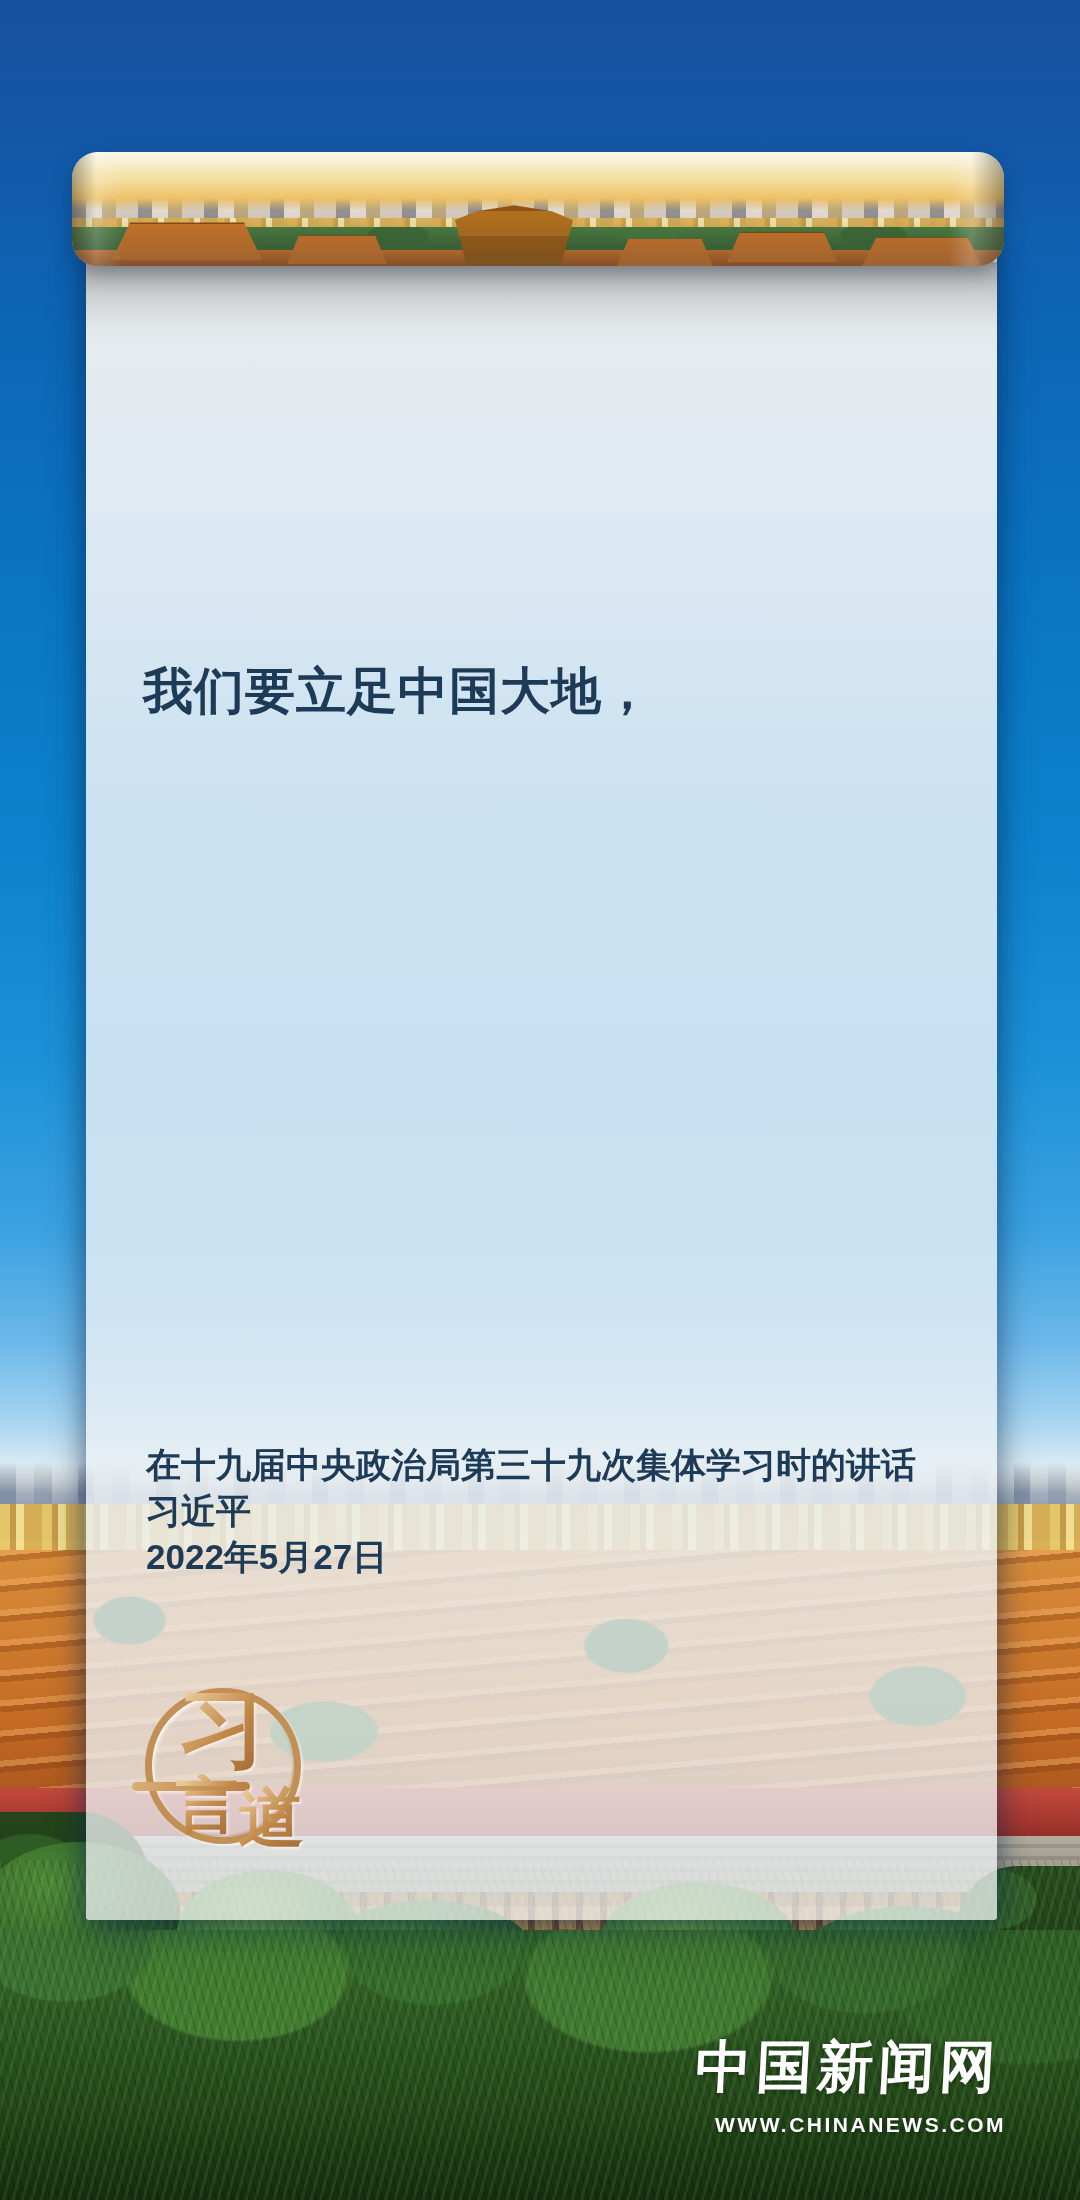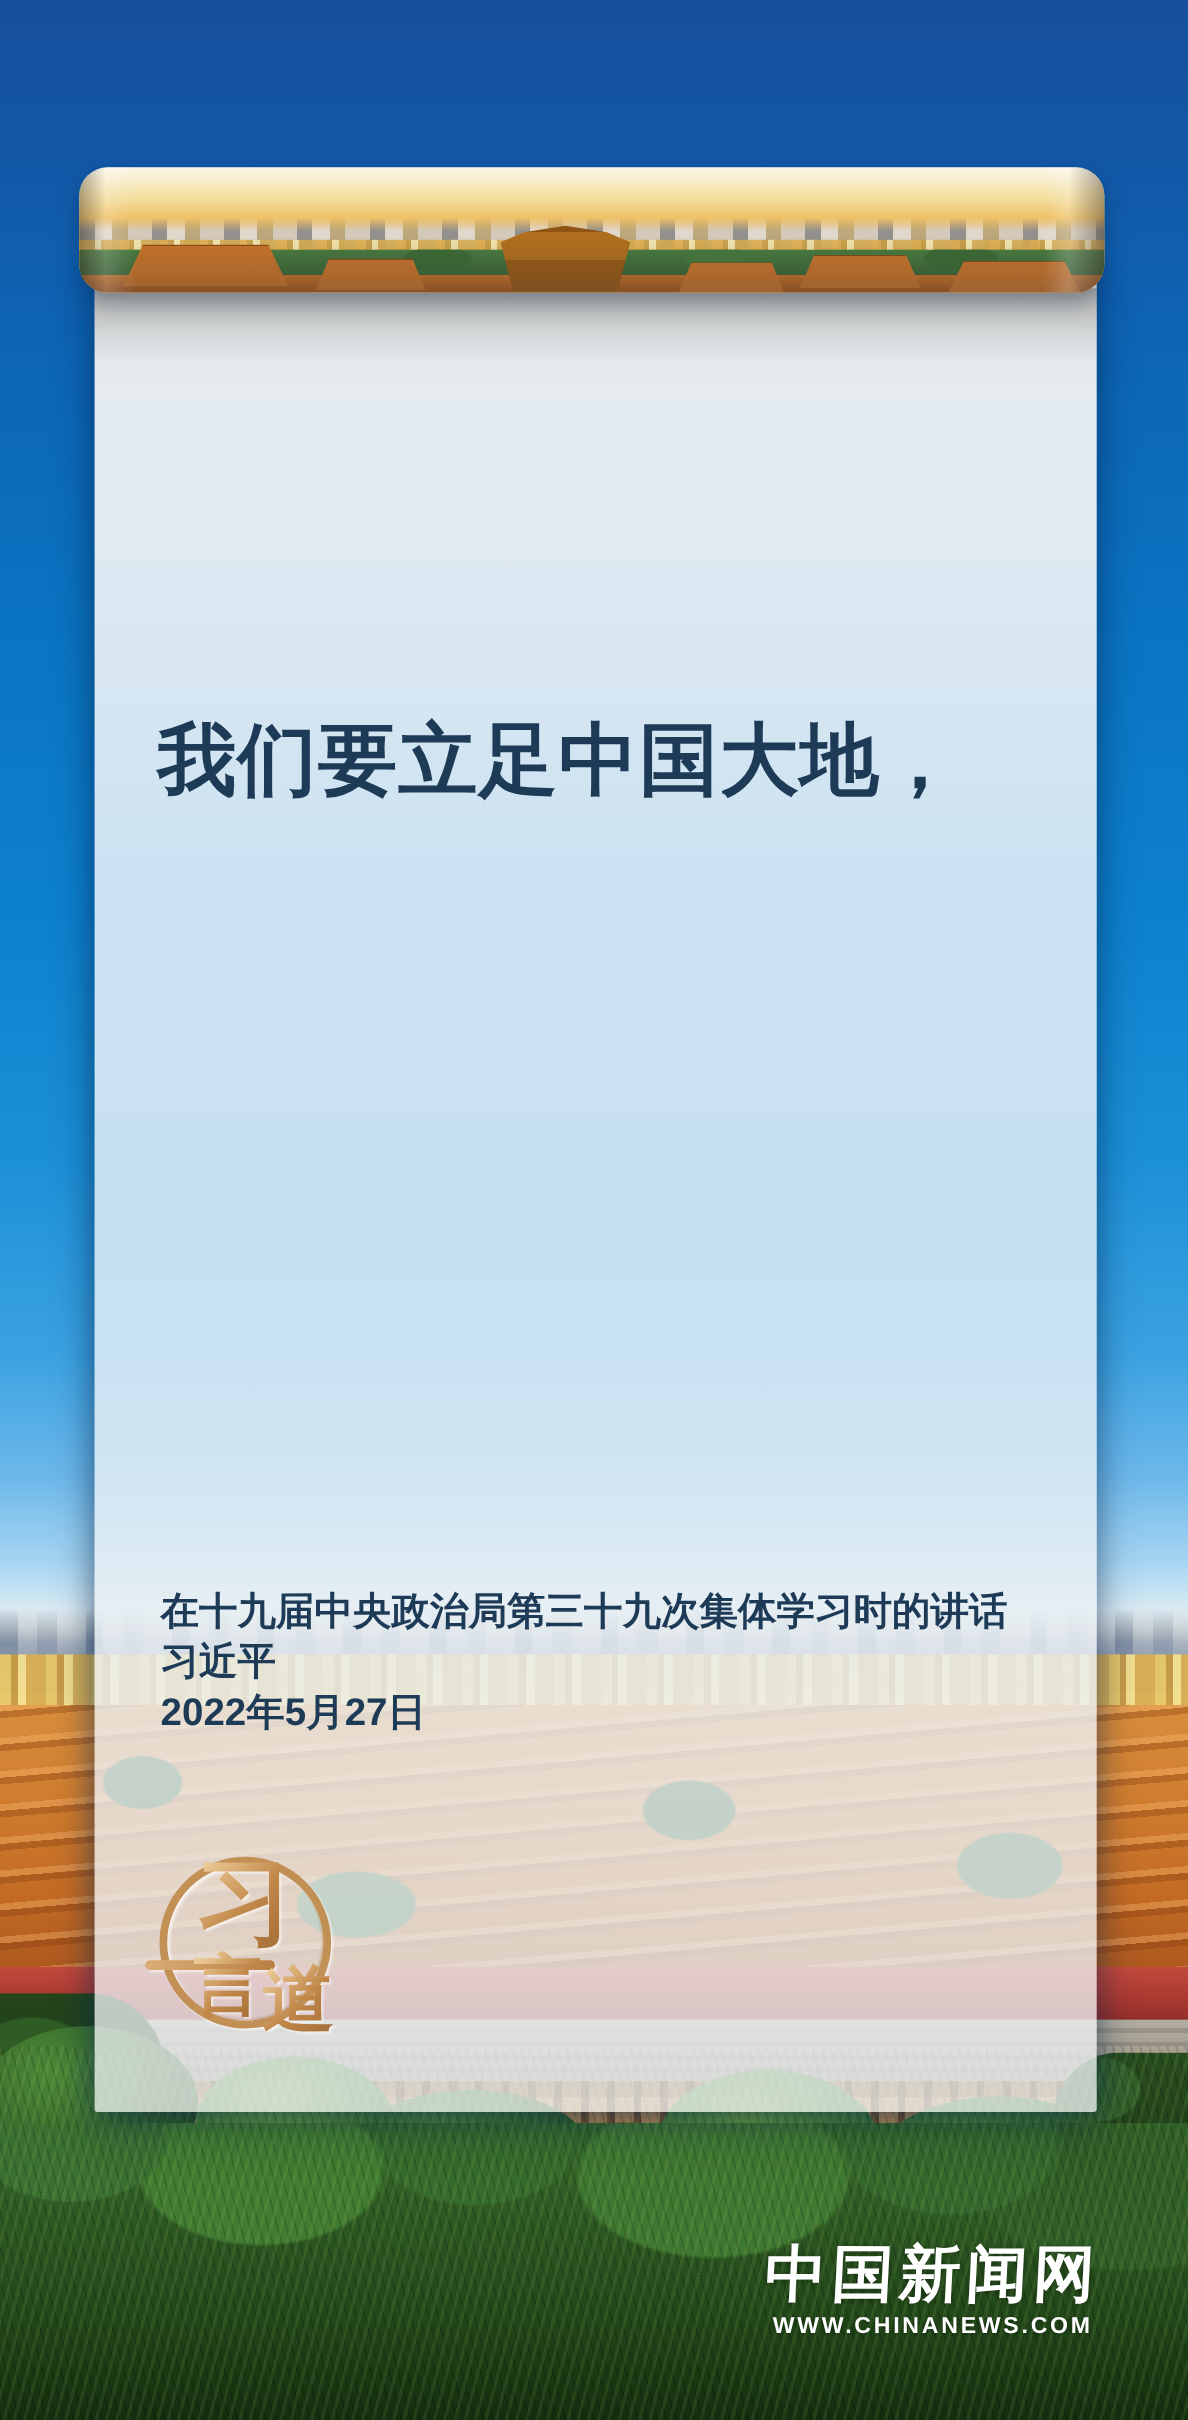--- a/index.html
+++ b/index.html
@@ -166,21 +166,21 @@
   }
   .roll-shade{
     position:absolute;inset:0;border-radius:26px;
     background:
       linear-gradient(90deg, rgba(60,50,40,.4) 0, rgba(255,255,255,.18) 2.6%, rgba(0,0,0,0) 5.5%, rgba(0,0,0,0) 94%, rgba(255,255,255,.2) 96.5%, rgba(70,60,50,.45) 100%),
       linear-gradient(180deg, rgba(255,255,255,.4) 0, rgba(255,255,255,0) 20%, rgba(0,0,0,0) 55%, rgba(40,45,55,.18) 88%, rgba(55,60,70,.3) 100%);
   }
   
   .quote{
     position:absolute;left:57px;top:396px;
-    font-size:72px;line-height:86px;font-weight:bold;color:#1d3a57;
+    font-size:50px;line-height:86px;font-weight:bold;color:#1d3a57;
     letter-spacing:1px;white-space:nowrap;
   }
   .attribution{
     position:absolute;left:60px;top:1190px;
     font-size:35px;line-height:46px;font-weight:bold;color:#1d3a57;white-space:nowrap;
   }
   
   .seal{position:absolute;left:34px;top:1420px;width:230px;height:210px;filter:drop-shadow(2px 2px 1px rgba(255,255,255,.6));}
   .seal-circle{
     position:absolute;left:25px;top:16px;width:156px;height:156px;border-radius:50%;
@@ -200,22 +200,23 @@
     position:absolute;left:12px;top:110px;width:118px;height:9px;border-radius:5px;
     background:linear-gradient(90deg,#d9ad76,#b97f44);
   }
   
   .cnlogo{position:absolute;left:690px;top:2036px;width:316px;text-align:center;color:#fff;}
   .cn-wordmark{
     font-size:56px;font-weight:bold;letter-spacing:5px;line-height:1.1;white-space:nowrap;
     text-shadow:0 1px 6px rgba(0,0,0,.35);transform:skewX(-3deg);
   }
   .cn-url{
-    margin-top:5px;font-size:21px;font-weight:bold;letter-spacing:2.5px;white-space:nowrap;
+    margin-top:15px;font-size:21px;font-weight:bold;letter-spacing:2.5px;white-space:nowrap;
     text-shadow:0 1px 4px rgba(0,0,0,.4);
+    text-align:right;
   }
 </style>
 </head>
 <body>
 
 <div class="canvas">
 
   <div class="sky"></div>
 
   <div class="photo">

